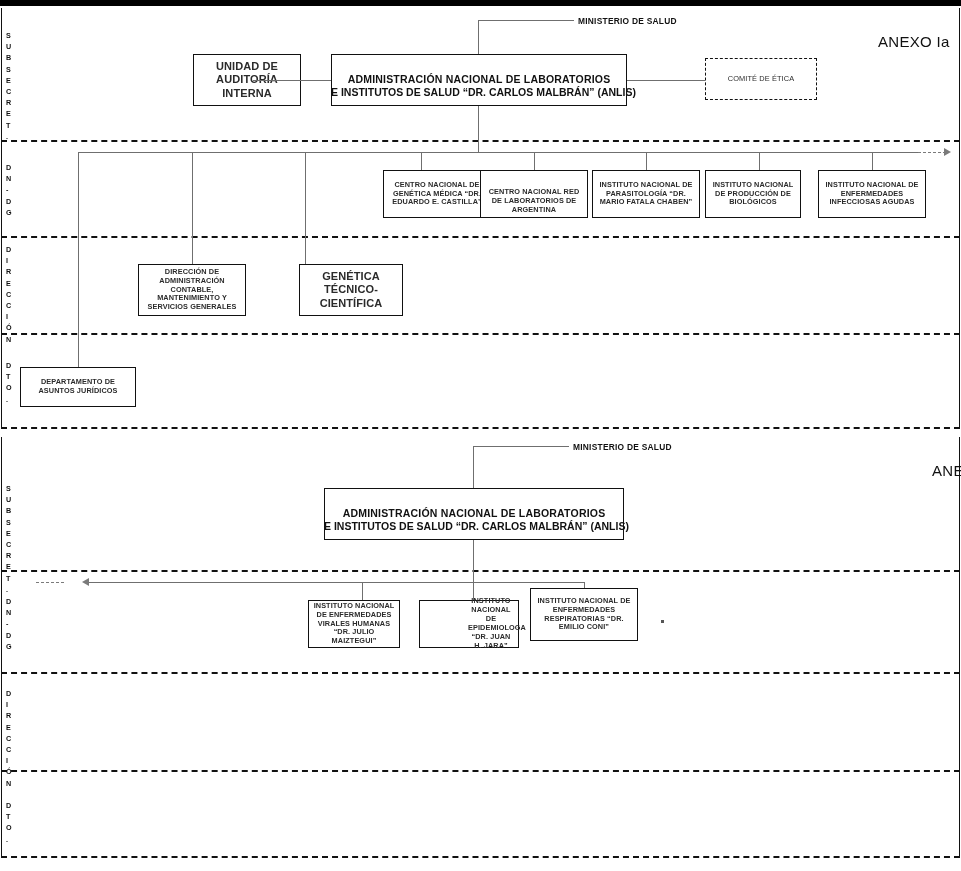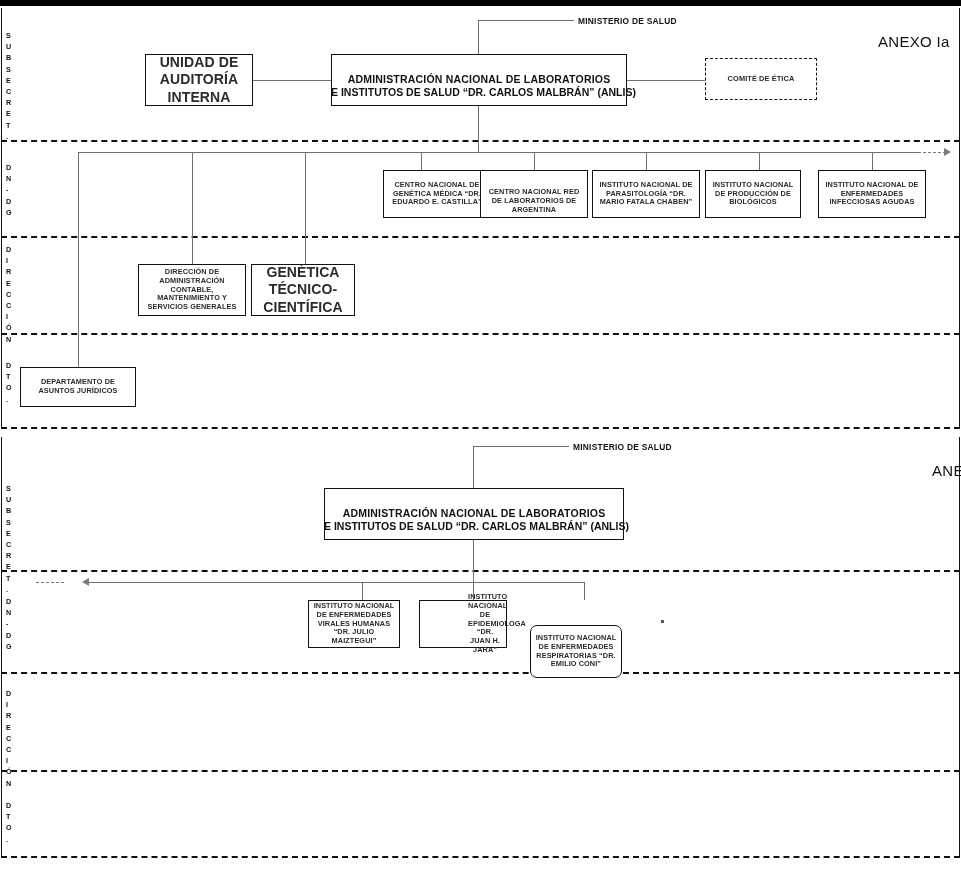--- a/index.html
+++ b/index.html
@@ -48,26 +48,26 @@
     justify-content:center;
     text-align:center;
     color:#2b2b2b;
     font-weight:bold;
     letter-spacing:.1px;
     line-height:1.22;
     padding:2px 4px;
   }
   .node.dashed{
     border:1.6px dashed #111;
-    font-weight:bold;
+    font-weight:normal;
   }
   .node .txt{display:block;width:100%;}
 
   .n-root{font-size:10.5px;color:#111;letter-spacing:.2px;line-height:1.5;}
-  .n-mid{font-size:14px;}
+  .n-mid{font-size:11px;margin-left:48px;}
   .n-small{font-size:7.3px;}
   .n-ethics{font-size:7.4px;}
 
   
   .lbl{
     position:absolute;
     color:#111;
     font-weight:bold;
     white-space:nowrap;
   }
@@ -297,22 +297,22 @@
   <div class="arrow-r" style="left:36px;top:582px;width:28px;"></div>
   <div class="arrow-head-l" style="left:82px;top:578px;"></div>
 
   <div class="vl" style="left:362px;top:582px;height:18px;"></div>
   <div class="vl" style="left:473px;top:582px;height:18px;"></div>
   <div class="vl" style="left:584px;top:582px;height:18px;"></div>
 
   <div class="node n-small" style="left:308px;top:600px;width:92px;height:48px;">
     <span class="txt">INSTITUTO NACIONAL DE ENFERMEDADES VIRALES HUMANAS “DR. JULIO MAIZTEGUI”</span>
   </div>
-  <div class="node n-small" style="left:419px;top:600px;width:88px;height:48px;padding-left:48px;">
+  <div class="node n-small" style="left:419px;top:600px;width:100px;height:48px;padding-left:48px;">
     <span class="txt">INSTITUTO NACIONAL DE EPIDEMIOLOGA “DR. JUAN H. JARA”</span>
   </div>
-  <div class="node n-small" style="left:530px;top:625px;width:92px;height:53px;border-radius:7px;">
+  <div class="node n-small" style="left:530px;top:588px;width:108px;height:53px;">
     <span class="txt">INSTITUTO NACIONAL DE ENFERMEDADES RESPIRATORIAS “DR. EMILIO CONI”</span>
   </div>
 
   <div class="dot" style="left:661px;top:620px;"></div>
 
 </div>
 
 </body></html>

